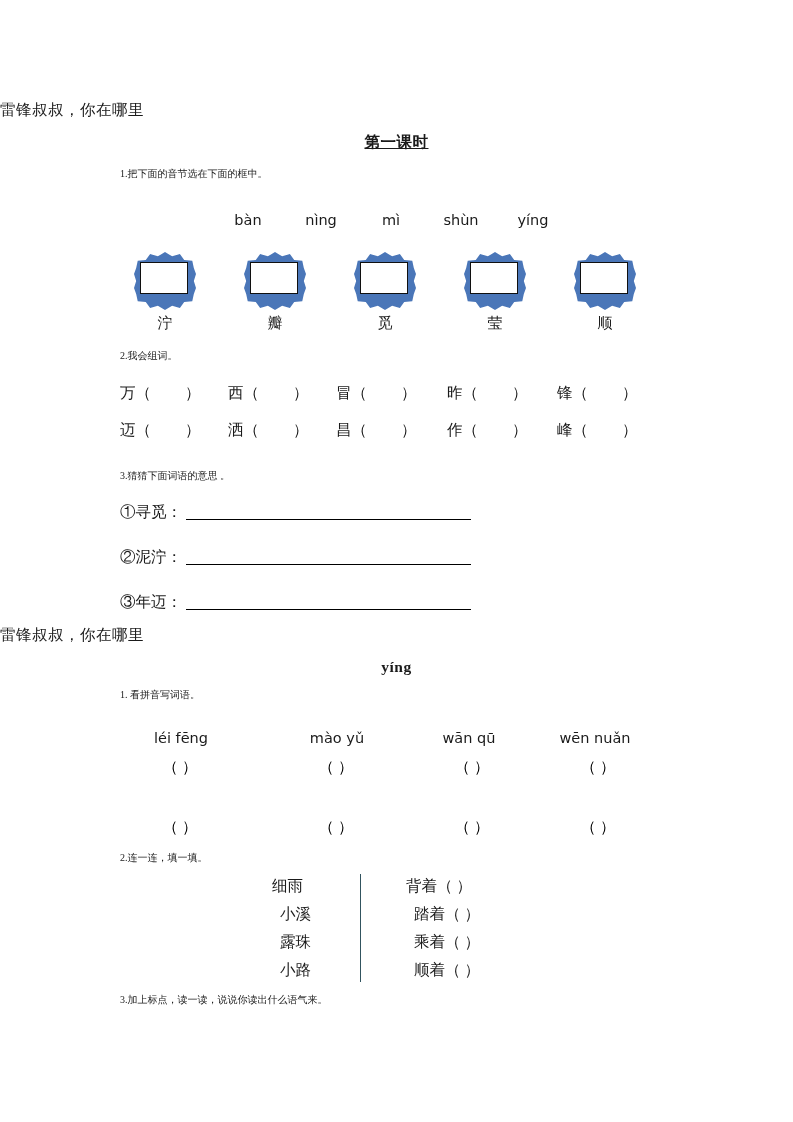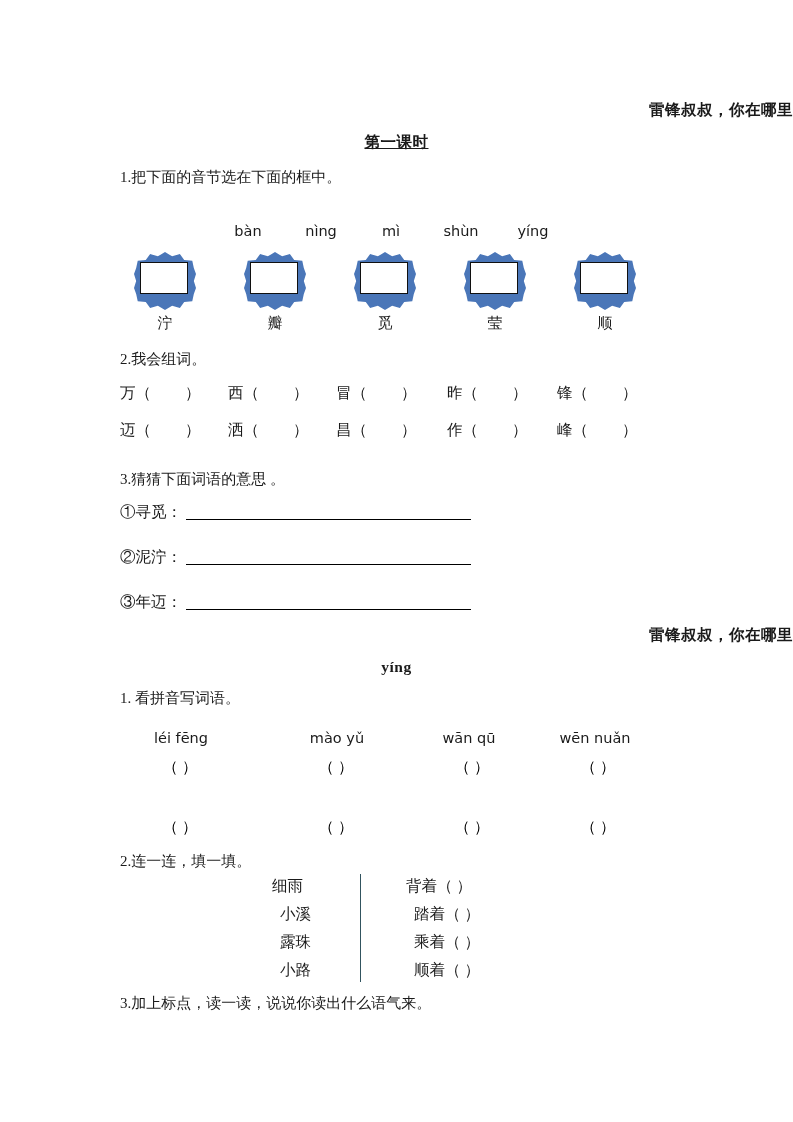--- a/index.html
+++ b/index.html
@@ -32,50 +32,49 @@
     color: #1a1a1a;
   }
   .pin {
     font-family: "DejaVu Sans", "Liberation Sans", sans-serif;
     font-size: 14.5px;
     color: #1a1a1a;
   }
 
   
   .doc-title {
-    text-align: right;
+    text-align: left;
+    font-weight: normal;
+    font-size: 15.5px;
+    letter-spacing: .5px;
+  }
+  .lesson-sub {
+    text-align: center;
     font-weight: bold;
     font-size: 15.5px;
     letter-spacing: .5px;
   }
-  .lesson-sub {
-    text-align: center;
-    font-weight: bold;
-    font-size: 15.5px;
-    letter-spacing: .5px;
-  }
 
   
   .abs { position: absolute; }
 
   
   .prompt {
-    font-size: 15px;
+    font-size: 10px;
     color: #1a1a1a;
     white-space: nowrap;
   }
 
   
   #pinyin-choice-row {
     position: absolute;
     left: 120px;
     top: 212px;
     width: 560px;
     height: 24px;
-    margin-top: 11px;
   }
   #pinyin-choice-row .pin-item {
     position: absolute;
     top: 0;
     text-align: center;
     white-space: nowrap;
   }
 
   
   #badge-row {

